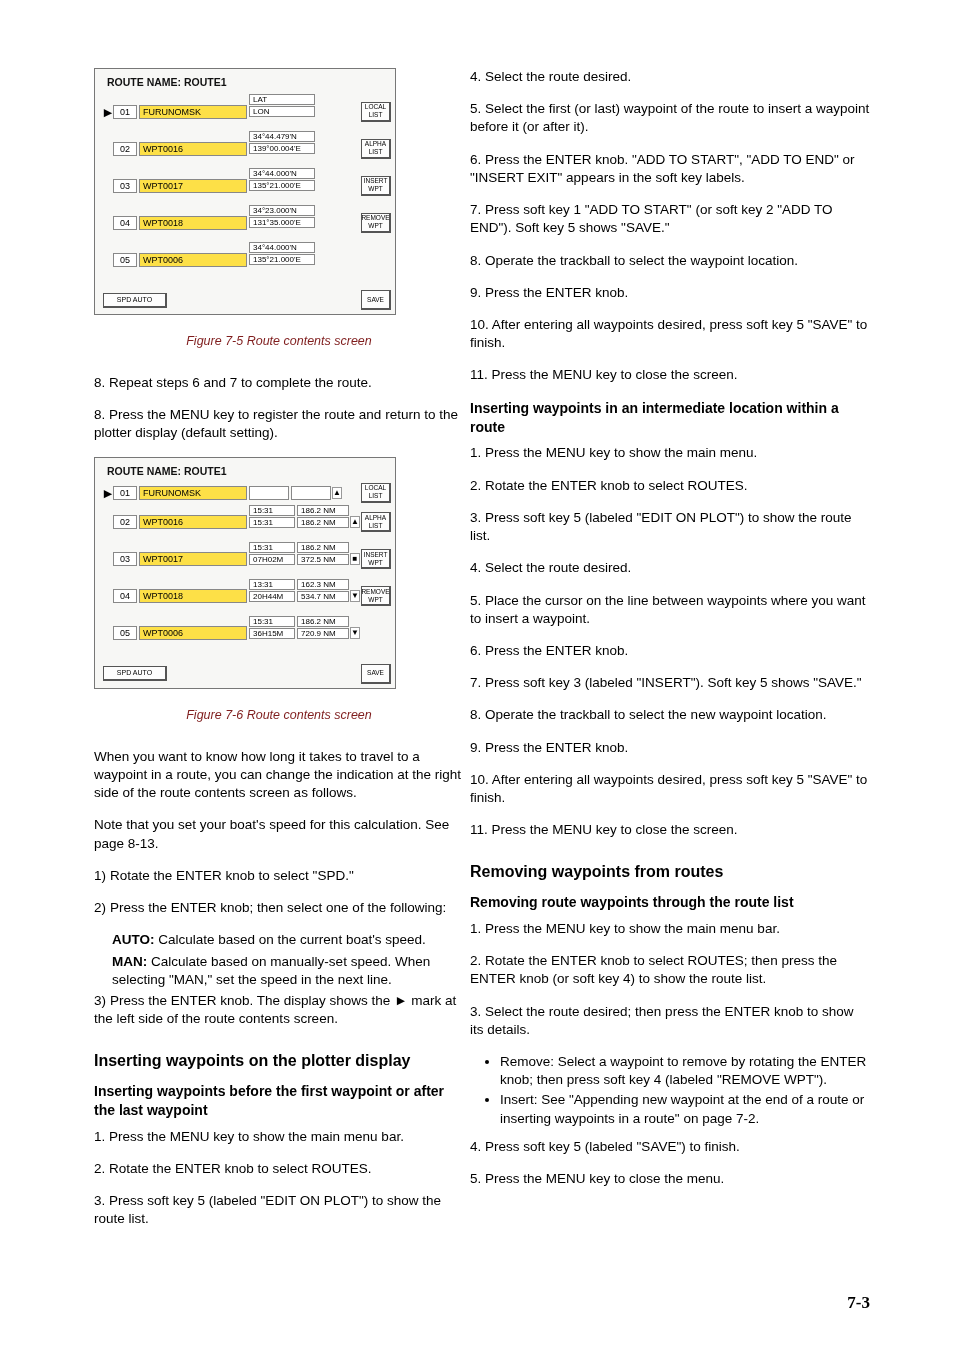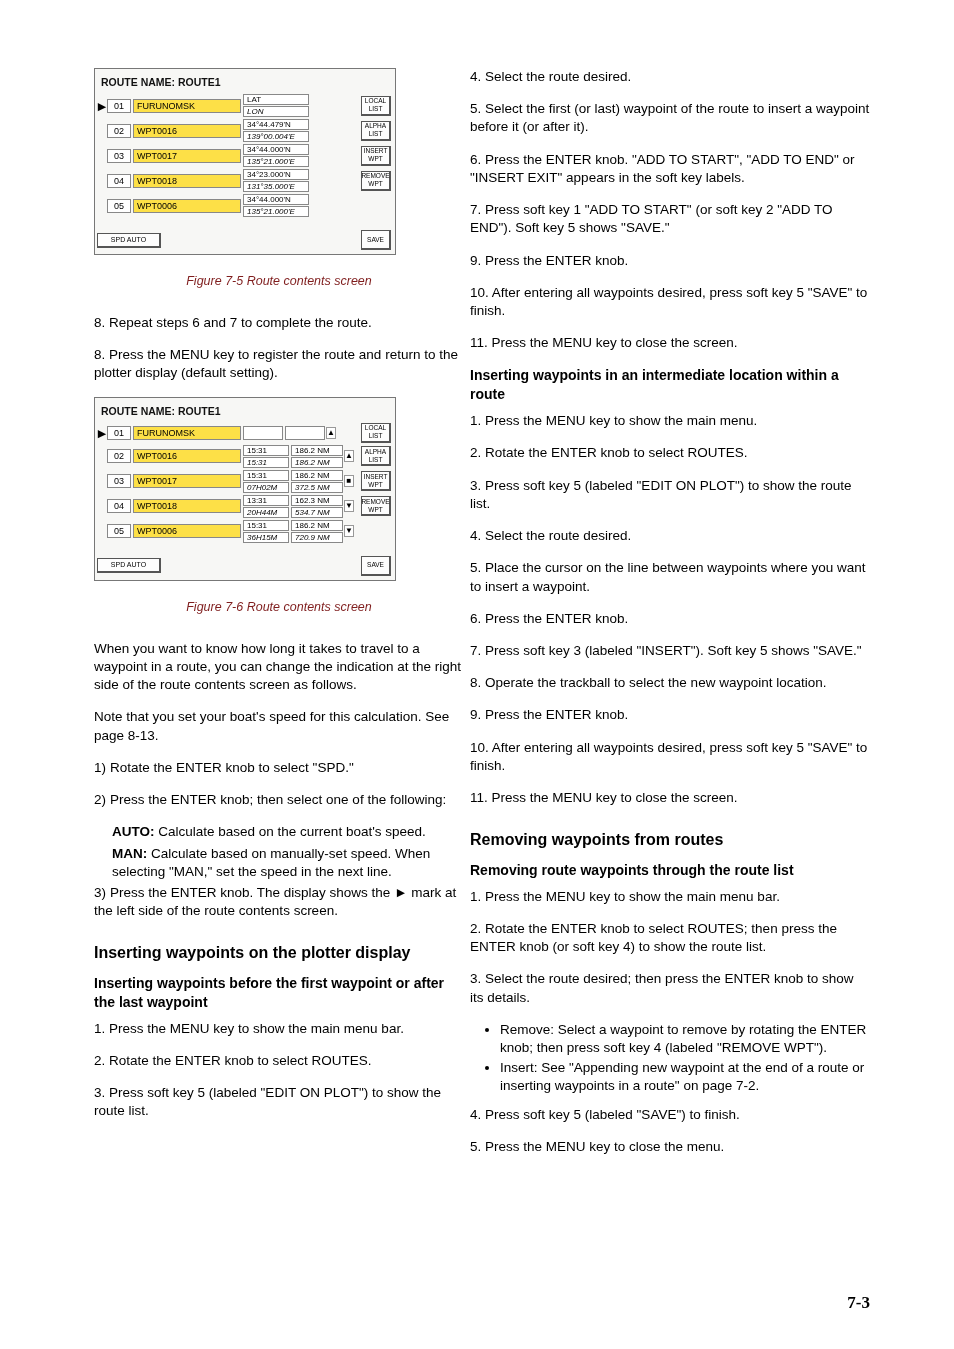--- a/index.html
+++ b/index.html
@@ -22,21 +22,21 @@
   .col-right {
     width: 400px;
     float: right;
   }
   .panel {
     width: 302px;
     border: 1px solid #777;
     background: #f7f7f5;
     font-family: Arial, sans-serif;
     font-size: 10px;
-    padding: 4px 4px 4px 2px;
+    padding: 4px 4px 4px 8px;
     margin-bottom: 18px;
   }
   .panel-title {
     font-size: 10.5px;
     font-weight: bold;
     color: #111;
     padding: 2px 4px 4px 4px;
   }
   .wp-row {
     display: flex;
@@ -75,21 +75,21 @@
   }
   .dual-stack .mini {
     height: 11px;
     line-height: 9px;
     font-size: 8px;
     border: 1px solid #888;
     background: #fff;
     padding-left: 3px;
     margin-bottom: 1px;
   }
-  .dual-stack .mini:last-child { margin-bottom: 0; font-style: italic; }
+  .dual-stack .mini:last-child { margin-bottom: 12px; }
   .single-small {
     width: 40px;
     height: 14px;
     border: 1px solid #888;
     background: #fff;
     font-size: 8px;
     line-height: 12px;
     text-align: right;
     padding-right: 3px;
     margin-left: 2px;
@@ -334,20 +334,21 @@
     <p class="body">1. Press the MENU key to show the main menu bar.</p>
     <p class="body">2. Rotate the ENTER knob to select ROUTES.</p>
     <p class="body">3. Press soft key 5 (labeled "EDIT ON PLOT") to show the route list.</p>
   </div>
 
   <div class="col-right">
     <p class="body">4. Select the route desired.</p>
     <p class="body">5. Select the first (or last) waypoint of the route to insert a waypoint before it (or after it).</p>
     <p class="body">6. Press the ENTER knob. "ADD TO START", "ADD TO END" or "INSERT EXIT" appears in the soft key labels.</p>
     <p class="body">7. Press soft key 1 "ADD TO START" (or soft key 2 "ADD TO END"). Soft key 5 shows "SAVE."</p>
+    <p class="body">8. Operate the trackball to select the waypoint location.</p>
     <p class="body">9. Press the ENTER knob.</p>
     <p class="body">10. After entering all waypoints desired, press soft key 5 "SAVE" to finish.</p>
     <p class="body">11. Press the MENU key to close the screen.</p>
 
     <h3>Inserting waypoints in an intermediate location within a route</h3>
     <p class="body">1. Press the MENU key to show the main menu.</p>
     <p class="body">2. Rotate the ENTER knob to select ROUTES.</p>
     <p class="body">3. Press soft key 5 (labeled "EDIT ON PLOT") to show the route list.</p>
     <p class="body">4. Select the route desired.</p>
     <p class="body">5. Place the cursor on the line between waypoints where you want to insert a waypoint.</p>

